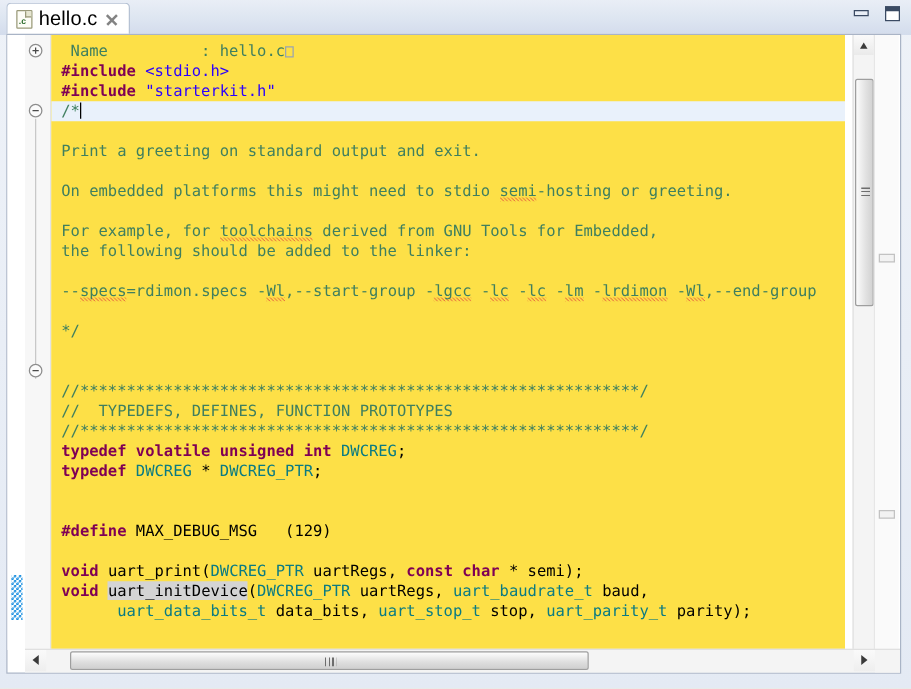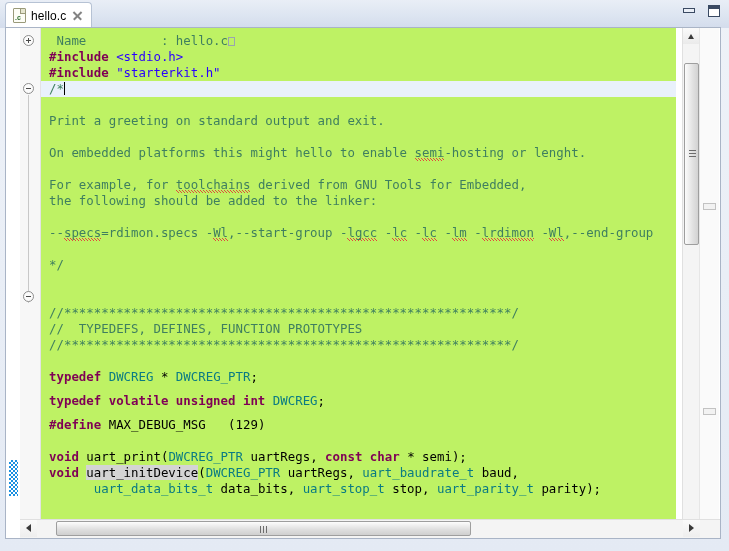--- a/index.html
+++ b/index.html
@@ -42,21 +42,21 @@
     overflow:hidden;
   }
   .file-icon::before{
     content:"";position:absolute;right:-1px;top:-1px;width:5px;height:5px;
     background:#e6e6d0;border-left:1px solid #9a9a7a;border-bottom:1px solid #9a9a7a;
   }
   .file-icon span{
     position:absolute;left:1px;bottom:0px;font-size:7px;line-height:8px;
     color:#2f6e2f;font-family:"Liberation Sans",sans-serif;font-weight:bold;
   }
-  #tab-label{font-size:12px;color:#000;letter-spacing:.1px;}
+  #tab-label{font-size:16px;color:#000;letter-spacing:.1px;}
   #tab-close{
     margin-left:6px;width:11px;height:11px;position:relative;flex:none;
     opacity:.75;
   }
   #tab-close::before,#tab-close::after{
     content:"";position:absolute;left:0;top:5px;width:11px;height:1.5px;background:#5a5a5a;
   }
   #tab-close::before{transform:rotate(45deg);}
   #tab-close::after{transform:rotate(-45deg);}
   #tab-close i{position:absolute;left:1px;top:1px;width:9px;height:9px;
@@ -118,21 +118,21 @@
   .fold.plus::after{
     content:"";position:absolute;left:4px;top:2px;width:1px;height:5px;background:#4a4a4a;
   }
   #fold-line{
     position:absolute;left:8px;width:1px;background:#c8c8c8;
   }
 
   
   #code{
     position:absolute;left:35px;top:0;right:44px;bottom:18px;
-    background:#bef264;overflow:hidden;
+    background:#fde047;overflow:hidden;
     font-family:"DejaVu Sans Mono",monospace;
     font-size:12.4px;
   }
   #curline{
     position:absolute;left:0;right:0;height:16px;background:#e9f1fb;
   }
   .ln{
     position:absolute;left:8px;height:16px;line-height:16px;white-space:pre;
   }
   
@@ -263,34 +263,34 @@
     <div id="code">
       <div id="curline" style="top: 53px;"></div>
       <div id="caret" style="top: 54px; left: 22.9px;"></div>
     <div class="ln" style="top: 5px;"><span class="cmt"> Name          : hello.c</span><span class="ctrlbox"></span></div>
         <div class="ln" style="top: 21px;"><span class="pp">#include </span><span class="str">&lt;stdio.h&gt;</span></div>
         <div class="ln" style="top: 37px;"><span class="pp">#include </span><span class="str">"starterkit.h"</span></div>
         <div class="ln" style="top: 53px;"><span class="cmt">/*</span></div>
         <div class="ln" style="top: 69px;"></div>
         <div class="ln" style="top: 85px;"><span class="cmt">Print a greeting on standard output and exit.</span></div>
         <div class="ln" style="top: 101px;"></div>
-        <div class="ln" style="top: 117px;"><span class="cmt">On embedded platforms this might hello to enable </span><span class="cmt sq">semi</span><span class="cmt">-hosting or lenght.</span></div>
+        <div class="ln" style="top: 117px;"><span class="cmt">On embedded platforms this might need to stdio </span><span class="cmt sq">semi</span><span class="cmt">-hosting or greeting.</span></div>
         <div class="ln" style="top: 133px;"></div>
         <div class="ln" style="top: 149px;"><span class="cmt">For example, for </span><span class="cmt sq">toolchains</span><span class="cmt"> derived from GNU Tools for Embedded,</span></div>
         <div class="ln" style="top: 165px;"><span class="cmt">the following should be added to the linker:</span></div>
         <div class="ln" style="top: 181px;"></div>
         <div class="ln" style="top: 197px;"><span class="cmt">--</span><span class="cmt sq">specs</span><span class="cmt">=rdimon.specs -</span><span class="cmt sq">Wl</span><span class="cmt">,--start-group -</span><span class="cmt sq">lgcc</span><span class="cmt"> -</span><span class="cmt sq">lc</span><span class="cmt"> -</span><span class="cmt sq">lc</span><span class="cmt"> -</span><span class="cmt sq">lm</span><span class="cmt"> -</span><span class="cmt sq">lrdimon</span><span class="cmt"> -</span><span class="cmt sq">Wl</span><span class="cmt">,--end-group</span></div>
         <div class="ln" style="top: 213px;"></div>
         <div class="ln" style="top: 229px;"><span class="cmt">*/</span></div>
         <div class="ln" style="top: 245px;"></div>
         <div class="ln" style="top: 261px;"></div>
         <div class="ln" style="top: 277px;"><span class="cmt">//************************************************************/</span></div>
         <div class="ln" style="top: 293px;"><span class="cmt">//  TYPEDEFS, DEFINES, FUNCTION PROTOTYPES</span></div>
         <div class="ln" style="top: 309px;"><span class="cmt">//************************************************************/</span></div>
-        <div class="ln" style="top: 325px; margin-top: 40px;"><span class="kw">typedef volatile unsigned int </span><span class="type">DWCREG</span><span class="plain">;</span></div>
+        <div class="ln" style="top: 325px;"><span class="kw">typedef volatile unsigned int </span><span class="type">DWCREG</span><span class="plain">;</span></div>
         <div class="ln" style="top: 341px;"><span class="kw">typedef </span><span class="type">DWCREG</span><span class="plain"> * </span><span class="type">DWCREG_PTR</span><span class="plain">;</span></div>
         <div class="ln" style="top: 357px;"></div>
         <div class="ln" style="top: 389px;"><span class="pp">#define </span><span class="plain">MAX_DEBUG_MSG   (129)</span></div>
         <div class="ln" style="top: 405px;"></div>
         <div class="ln" style="top: 421px;"><span class="kw">void </span><span class="fn">uart_print</span><span class="plain">(</span><span class="type">DWCREG_PTR</span><span class="plain"> uartRegs, </span><span class="kw">const char </span><span class="plain">* semi);</span></div>
         <div class="ln" style="top: 437px;"><span class="kw">void </span><span class="fn occ">uart_initDevice</span><span class="plain">(</span><span class="type">DWCREG_PTR</span><span class="plain"> uartRegs, </span><span class="type">uart_baudrate_t</span><span class="plain"> baud,</span></div>
         <div class="ln" style="top: 453px;"><span class="plain">      </span><span class="type">uart_data_bits_t</span><span class="plain"> data_bits, </span><span class="type">uart_stop_t</span><span class="plain"> stop, </span><span class="type">uart_parity_t</span><span class="plain"> parity);</span></div>
       </div>
 
     <div id="vscroll">

